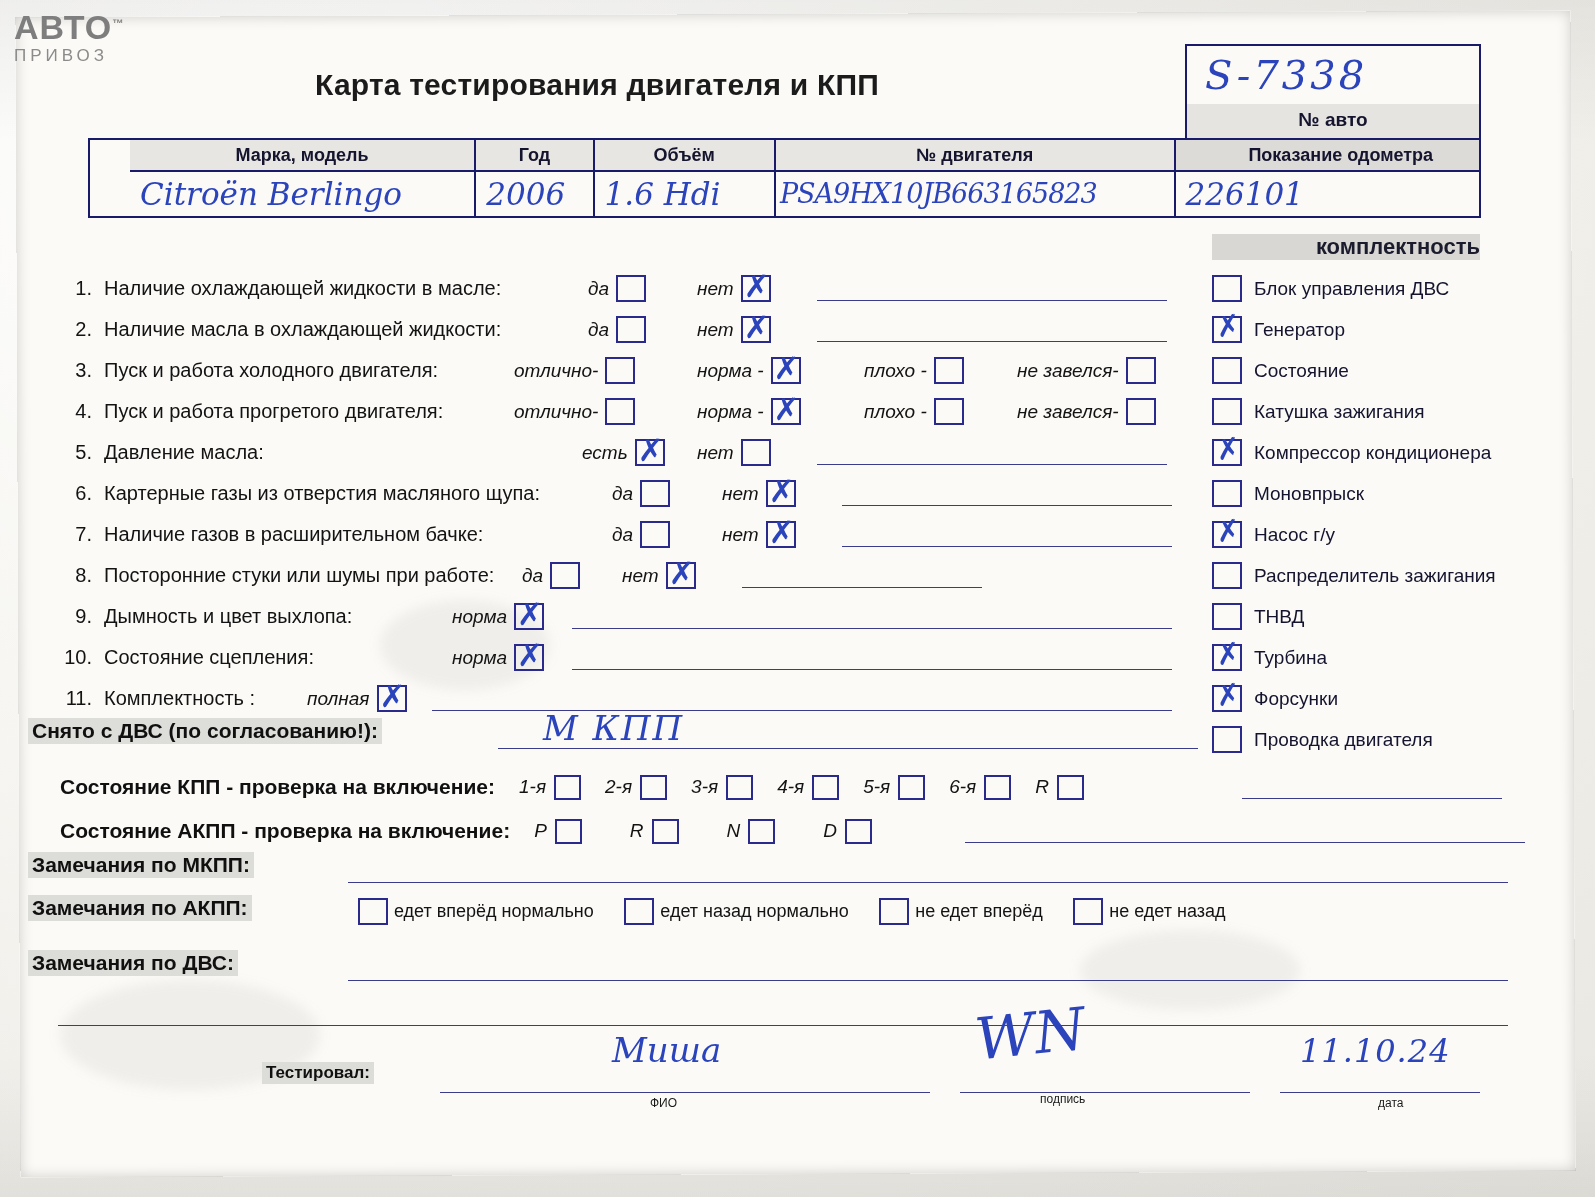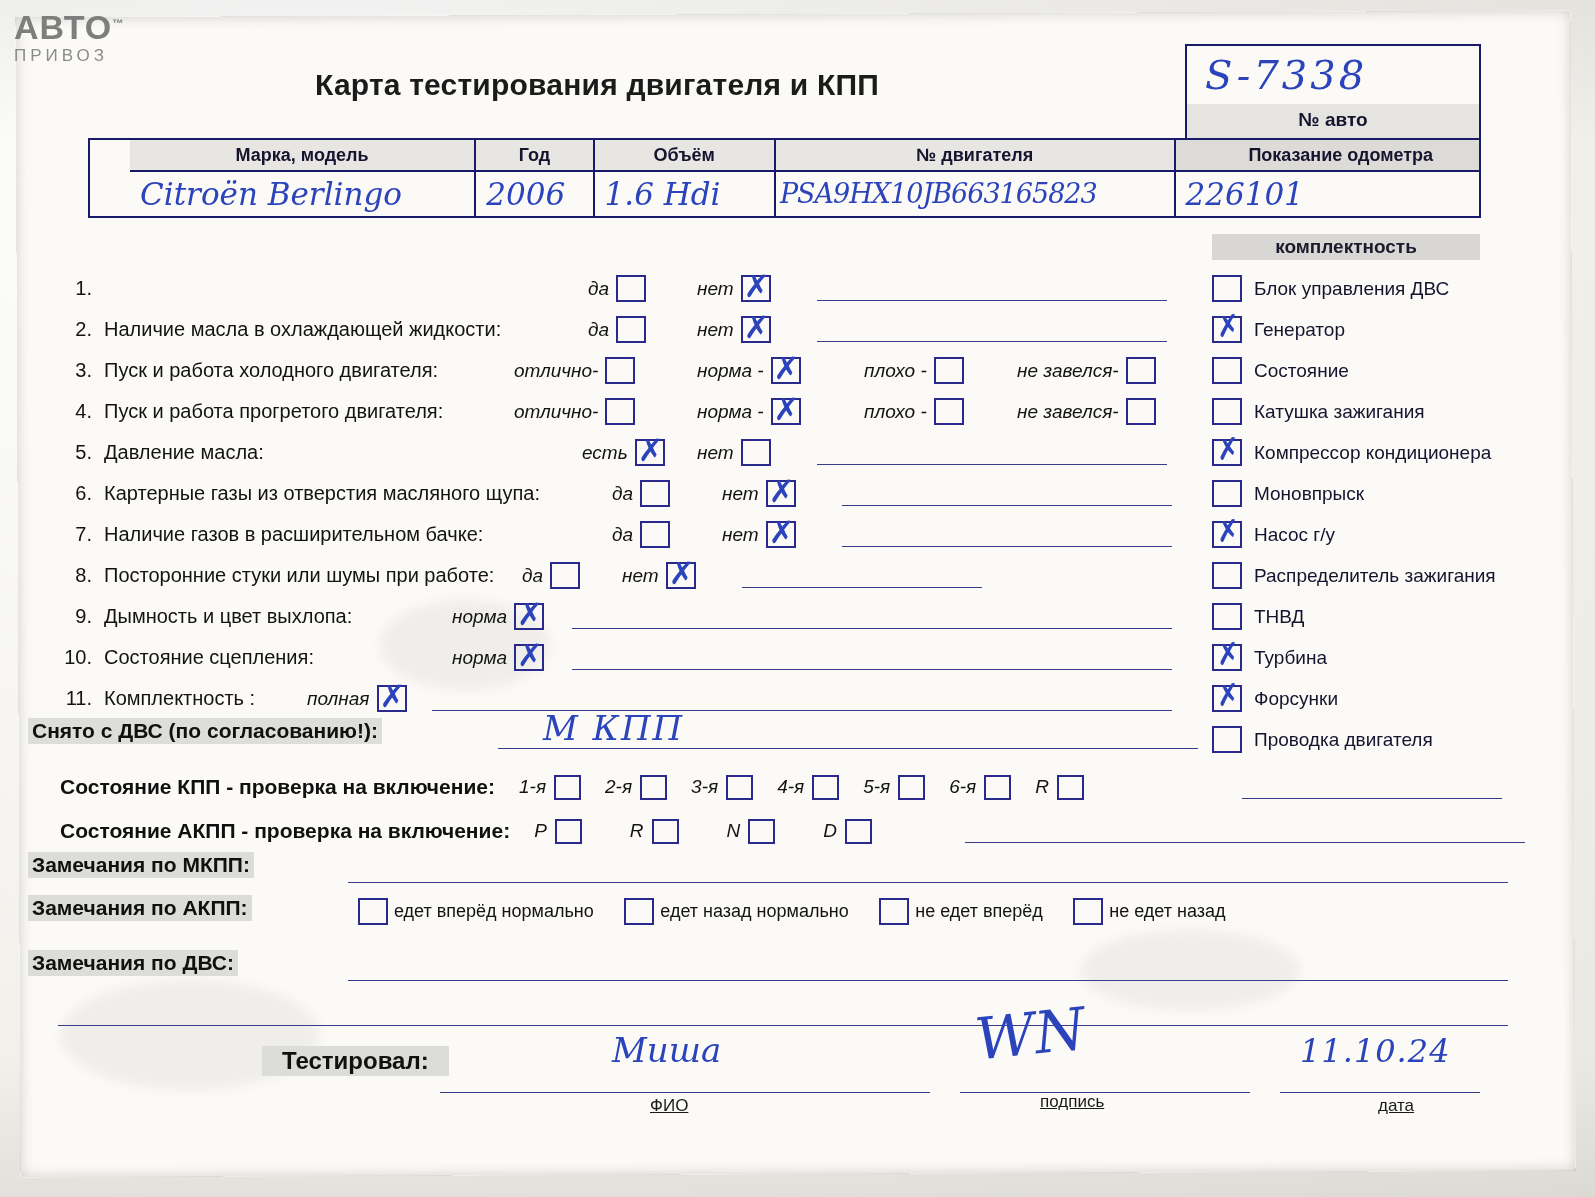--- a/index.html
+++ b/index.html
@@ -86,21 +86,21 @@
   .c-mark{width:355px;padding-left:40px;}
   .c-year{width:120px;}
   .c-vol{width:185px;}
   .c-eng{width:410px;}
   .c-odo{width:313px;}
   .hdr .cap.shaded{background:#dddbd7;padding-left:27px;}
 
   
   .komp-title{
     position:absolute;left:1212px;top:234px;width:268px;height:26px;
-    background:#d9d7d3;text-align:center;font-size:19px;font-weight:bold;
+    background:#d9d7d3;text-align:right;font-size:22px;font-weight:bold;
     color:#1b1b2e;line-height:26px;
   }
   .komp-list{position:absolute;left:1212px;top:268px;width:330px;}
   .komp-row{height:41px;display:flex;align-items:center;}
   .komp-row .lbl{font-size:19px;color:#14142e;margin-left:12px;white-space:nowrap;}
 
   .box{
     width:30px;height:27px;border:2px solid #2a2a8c;background:transparent;
     position:relative;flex:0 0 auto;box-sizing:border-box;
   }
@@ -147,24 +147,24 @@
   .remarks{position:absolute;left:28px;width:1480px;}
   .rem-lab{
     font-size:21px;font-weight:bold;color:#101010;background:#dcdcd8;padding:1px 4px;
     display:inline-block;
   }
   .akpp-opt{display:inline-flex;align-items:center;margin-right:26px;}
   .akpp-opt .al{font-size:18px;color:#131313;margin-left:6px;white-space:nowrap;}
 
   .footer{position:absolute;left:0;top:1030px;width:1595px;height:110px;}
   .f-lab{
-    position:absolute;left:262px;top:16px;font-size:24px;font-weight:bold;color:#101010;
-    background:#dcdcd8;padding:1px 20px;
-  }
-  .f-cap{position:absolute;font-size:17px;color:#1a1a1a;text-decoration:underline;}
+    position:absolute;left:262px;top:32px;font-size:17px;font-weight:bold;color:#101010;
+    background:#dcdcd8;padding:1px 4px;
+  }
+  .f-cap{position:absolute;font-size:12px;color:#1a1a1a;}
   .hand{
     font-family:"DejaVu Serif", serif;font-style:italic;color:#2b43bb;
   }
   .sig1{position:absolute;left:612px;top:1030px;font-size:34px;}
   .sig2{position:absolute;left:975px;top:1000px;font-size:58px;transform:rotate(-6deg);}
   .date{position:absolute;left:1300px;top:1032px;font-size:32px;letter-spacing:1px;}
 
   .smudge{
     position:absolute;border-radius:50%;
     background:rgba(140,140,140,0.10);filter:blur(6px);pointer-events:none;
@@ -263,20 +263,21 @@
     <div class="komp-row">
       <span class="box"></span>
       <span class="lbl">Проводка двигателя</span>
     </div>
   </div>
 
   <div class="qlist">
 
     <div class="q">
       <span class="num">1.</span>
+      <span class="txt">Наличие охлаждающей жидкости в масле:</span>
       <span class="opt" style="left:536px;">
         <span class="ol">да</span>
         <span class="box"></span>
       </span>
       <span class="opt" style="left:645px;">
         <span class="ol">нет</span>
         <span class="box x"></span>
       </span>
       <span class="rule" style="left:765px;top:32px;width:350px;"></span>
     </div>

